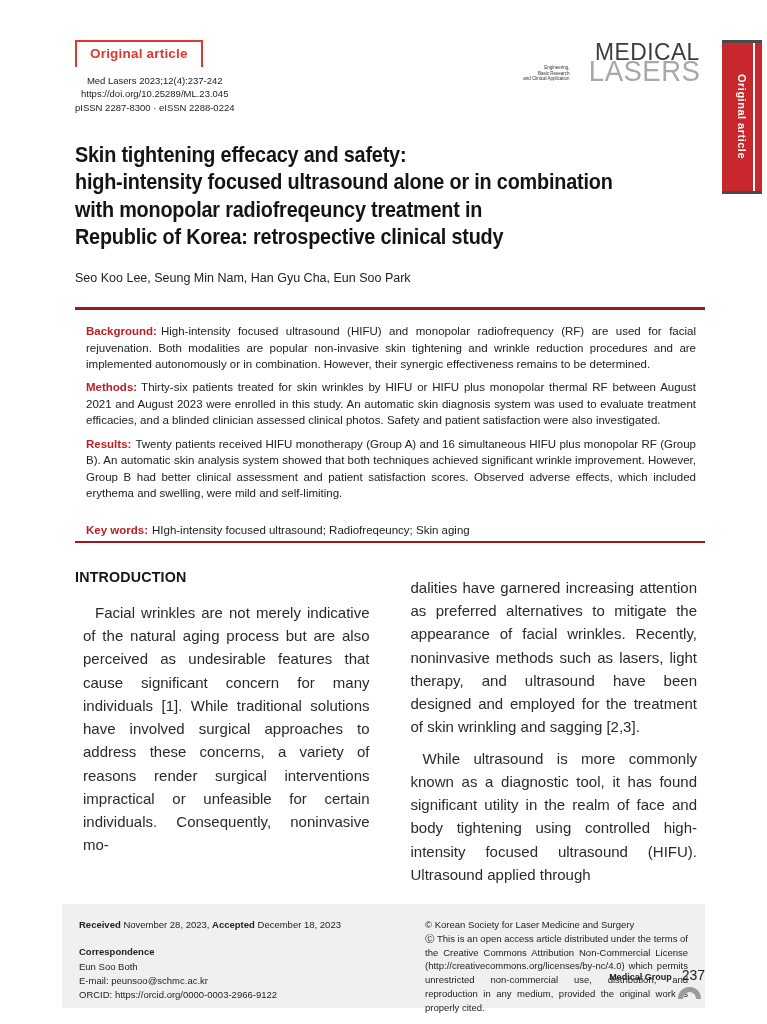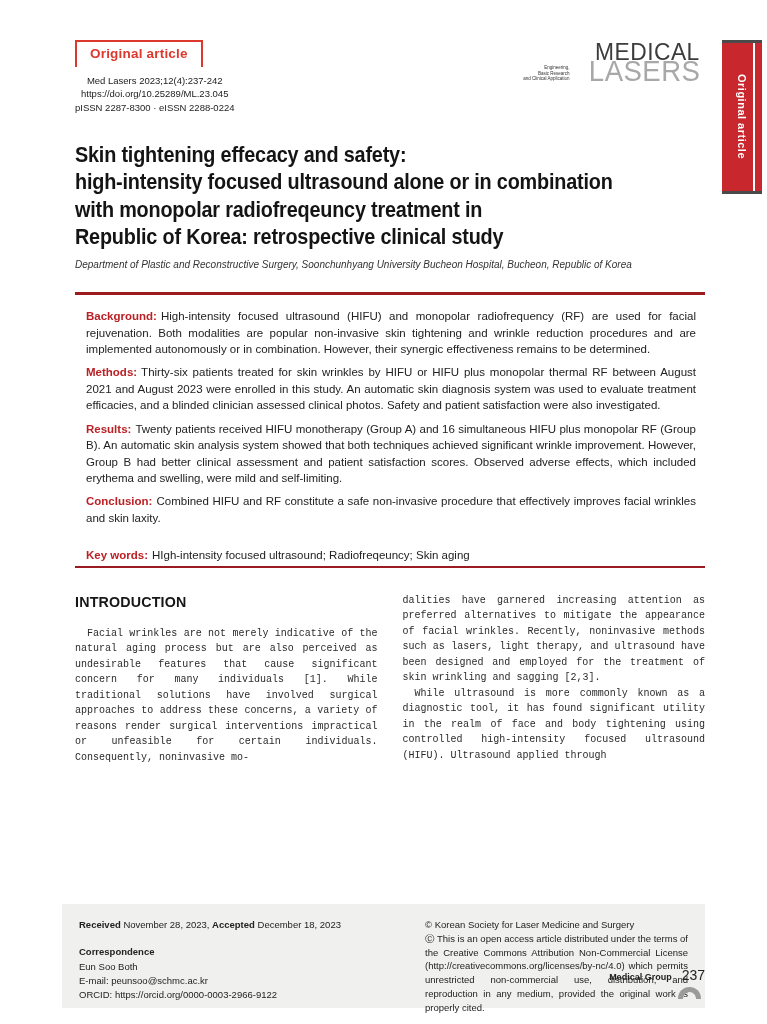--- a/index.html
+++ b/index.html
@@ -41,21 +41,21 @@
   .abstract p{margin:0 0 7px 0;font-size:11.5px;line-height:1.43;text-align:justify;color:#222;}
   .abstract p:last-child{margin-bottom:0;}
   .abs-label{font-weight:bold;color:#bb2025;margin-right:4px;}
   .keywords{margin-top:21px !important;}
 
   
   .intro{margin-top:25px;display:flex;gap:25px;}
   .intro-col{width:303px;}
   .intro-heading{font-weight:bold;font-size:15px;letter-spacing:.2px;color:#161616;
                  transform:scaleX(.95);transform-origin:left top;}
-  .intro p{margin:0;font-size:10px;line-height:1.55;text-align:justify;color:#2a2a2a;font-family:Liberation Mono, monospace;}
+  .intro p{margin:8px;font-size:15px;line-height:1.55;text-align:justify;color:#2a2a2a;}
   .intro .p-first{margin-top:16px;}
   .indent{text-indent:12px;}
 
   
   .footer-box{position:absolute;left:62px;top:904px;width:643px;height:104px;background:#f0f0ef;
               box-sizing:border-box;padding:14px 17px 12px 17px;display:flex;gap:26px;}
   .footer-left{width:320px;font-size:9.5px;line-height:1.5;color:#222;}
   .footer-right{flex:1;font-size:9.5px;line-height:1.45;color:#222;text-align:justify;}
   .fw-b{font-weight:bold;}
   .corr-block{margin-top:13px;}
@@ -95,34 +95,31 @@
 
   <div class="main">
 
     <div class="title">
       <div>Skin tightening effecacy and safety:</div>
       <div>high-intensity focused ultrasound alone or in combination</div>
       <div>with monopolar radiofreqeuncy treatment in</div>
       <div>Republic of Korea: retrospective clinical study</div>
     </div>
 
-    <div class="affiliation">Department of Plastic and Reconstructive Surgery, Soonchunhyang University Bucheon Hospital, Bucheon, Republic of Korea</div>
+    <div class="authors">Seo Koo Lee, Seung Min Nam, Han Gyu Cha, Eun Soo Park</div>
 
     <div class="abstract">
       <p>
         <span class="abs-label">Background:</span><span>High-intensity focused ultrasound (HIFU) and monopolar radiofrequency (RF) are used for facial rejuvenation. Both modalities are popular non-invasive skin tightening and wrinkle reduction procedures and are implemented autonomously or in combination. However, their synergic effectiveness remains to be determined.</span>
       </p>
       <p>
         <span class="abs-label">Methods:</span><span>Thirty-six patients treated for skin wrinkles by HIFU or HIFU plus monopolar thermal RF between August 2021 and August 2023 were enrolled in this study. An automatic skin diagnosis system was used to evaluate treatment efficacies, and a blinded clinician assessed clinical photos. Safety and patient satisfaction were also investigated.</span>
       </p>
       <p>
         <span class="abs-label">Results:</span><span>Twenty patients received HIFU monotherapy (Group A) and 16 simultaneous HIFU plus monopolar RF (Group B). An automatic skin analysis system showed that both techniques achieved significant wrinkle improvement. However, Group B had better clinical assessment and patient satisfaction scores. Observed adverse effects, which included erythema and swelling, were mild and self-limiting.</span>
-      </p>
-      <p>
-        <span class="abs-label">Conclusion:</span><span>Combined HIFU and RF constitute a safe non-invasive procedure that effectively improves facial wrinkles and skin laxity.</span>
       </p>
       <p class="keywords">
         <span class="abs-label">Key words:</span><span>HIgh-intensity focused ultrasound; Radiofreqeuncy; Skin aging</span>
       </p>
     </div>
 
     <div class="intro">
       <div class="intro-col">
         <div class="intro-heading">INTRODUCTION</div>
         <p class="p-first indent">Facial wrinkles are not merely indicative of the natural aging process but are also perceived as undesirable features that cause significant concern for many individuals [1]. While traditional solutions have involved surgical approaches to address these concerns, a variety of reasons render surgical interventions impractical or unfeasible for certain individuals. Consequently, noninvasive mo-</p>

